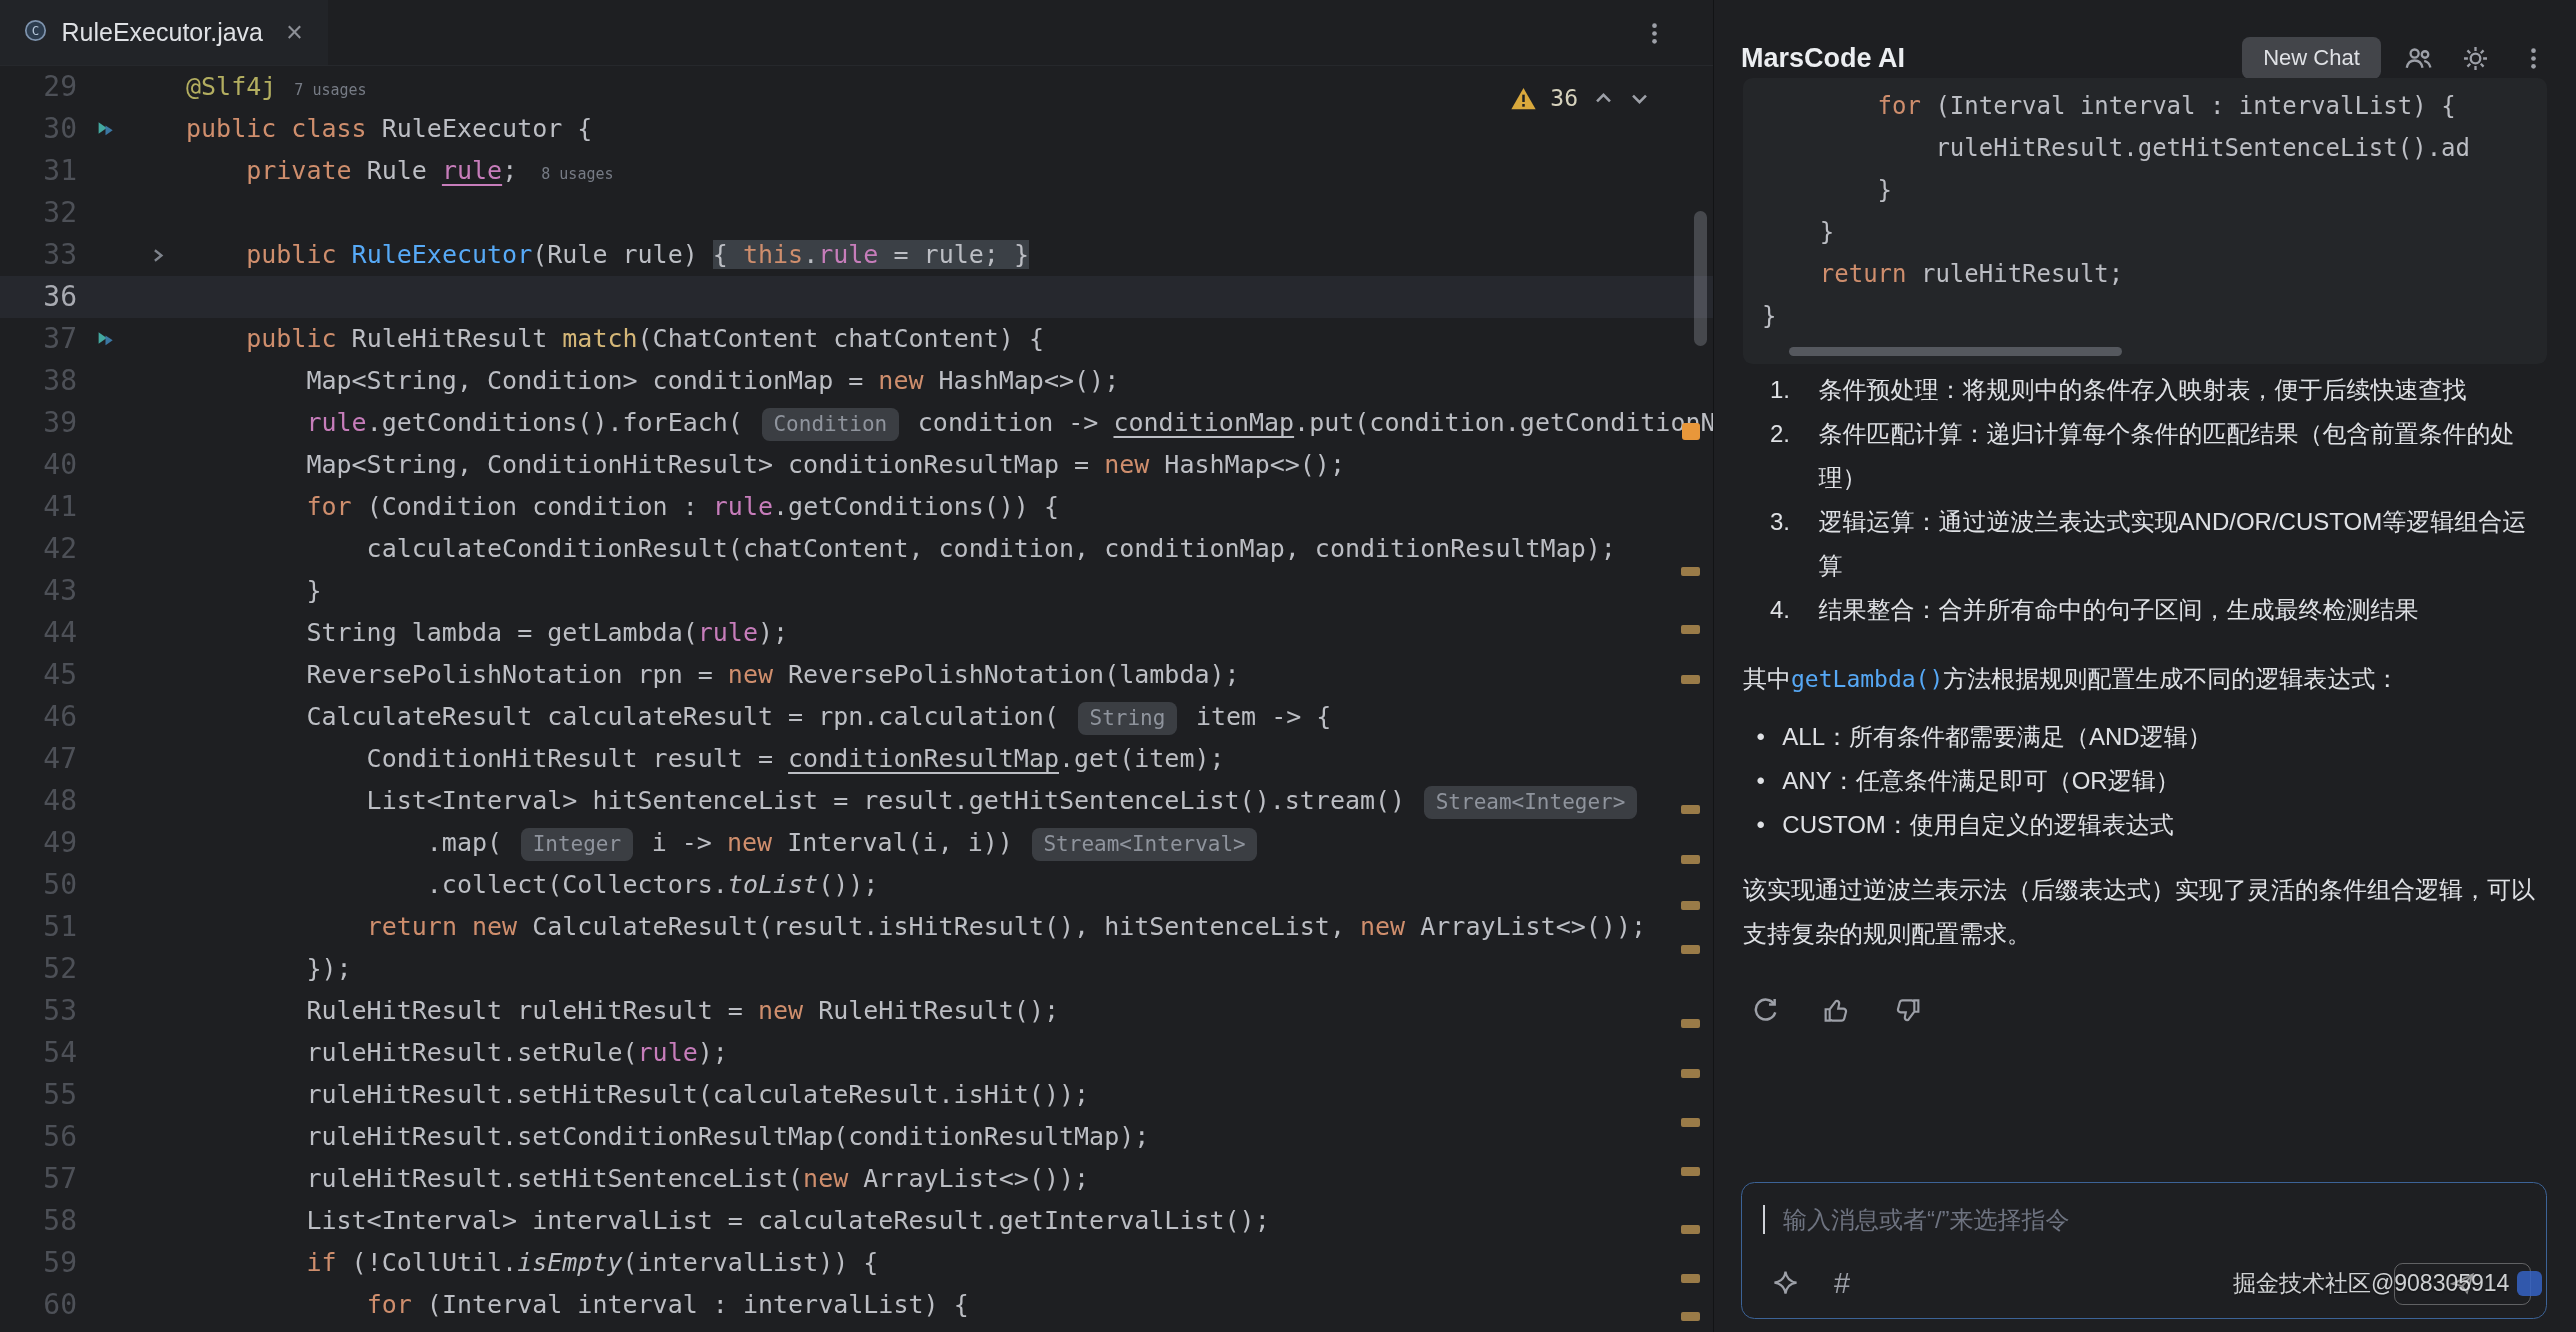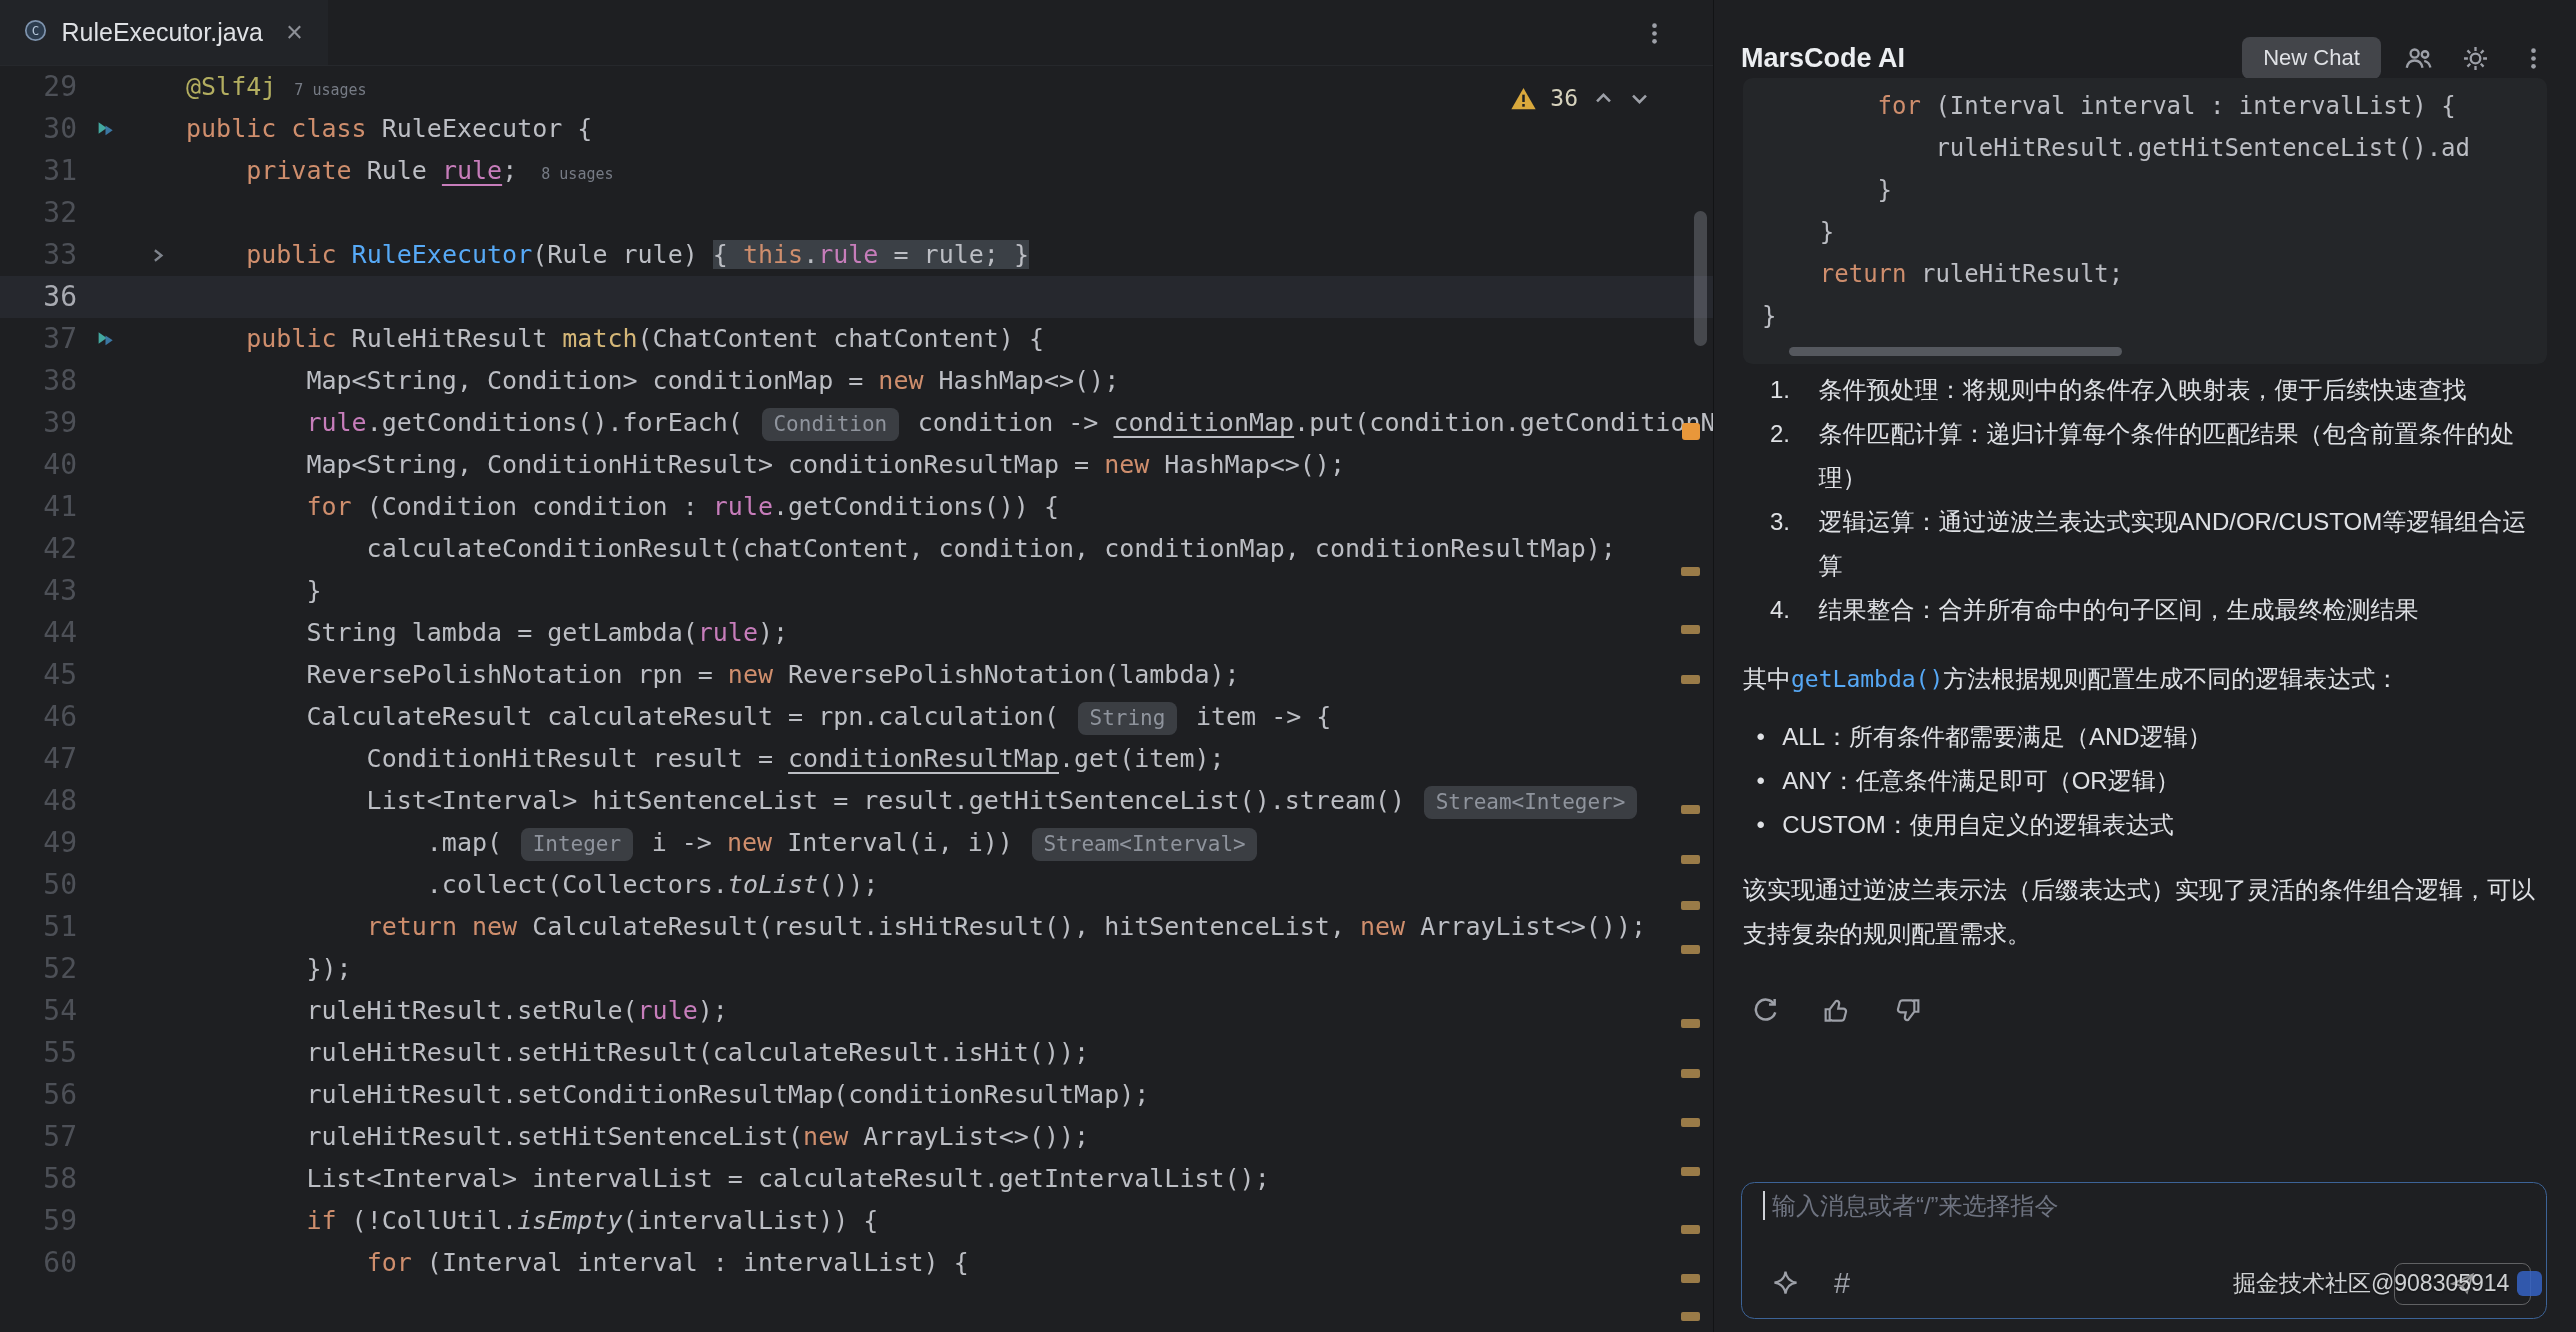--- a/index.html
+++ b/index.html
@@ -69,21 +69,21 @@
   .lambda-line { margin-top:25px; }
   .inline-code { font-family:"DejaVu Sans Mono", monospace; color:#56a8f5; font-size:23px; }
   .bullets { margin:13.5px 0 0 13.5px; }
   .bullet { display:flex; gap:17.4px; }
   .bullet-mark { flex:none; }
   .conclusion { margin-top:21px; }
   .msg-actions { display:flex; gap:27px; margin-top:33px; }
   .action-btn { width:44px; height:44px; border-radius:7.7px; display:flex; align-items:center; justify-content:center; cursor:pointer; color:#9da0a8; }
 
   .chat-input { position:absolute; left:27px; right:29px; bottom:13.5px; height:137px; border:1.9px solid #3c6397; border-radius:13.5px; background:#1e1f22; }
-  .input-line { display:flex; align-items:center; padding:8px 21px 0 21px; gap:5px;justify-content:center; }
+  .input-line { display:flex; align-items:center; padding:22px 21px 0 21px; gap:16px;justify-content:center; }
   .text-cursor { width:1.9px; height:29px; background:#cfd2d8; }
   .input-field { flex:1; background:transparent; border:none; outline:none; color:#dfe1e5; font-size:24px; font-family:"Liberation Sans",sans-serif; }
   .input-field::placeholder { color:#6e7380; }
   .input-tools { position:absolute; left:23px; right:15.4px; bottom:11.6px; height:44px; display:flex; align-items:center; gap:29px; }
   .hash-label { color:#9da0a8; font-size:29px; line-height:1; }
   .send-btn { margin-left:auto; width:137px; height:42px; border:1.9px solid rgba(255,255,255,.30); border-radius:8.7px; display:flex; align-items:center; justify-content:center; background:transparent; cursor:pointer; }
   .watermark { position:absolute; right:3.9px; bottom:19px; color:rgba(240,242,245,.85); font-size:23px; white-space:nowrap; display:flex; align-items:center; gap:7.7px; text-shadow:0 1px 1.9px rgba(0,0,0,.5); }
   .wm-badge { width:25px; height:25px; border-radius:5.8px; background:#3563c4; opacity:.85; }
 </style>
 </head>
@@ -137,20 +137,21 @@
           <div class="code-row"><span class="lnum">43</span><span class="gicon"></span><span class="gfold"></span><span class="code-text"><span class="tok-p">        }</span></span></div>
           <div class="code-row"><span class="lnum">44</span><span class="gicon"></span><span class="gfold"></span><span class="code-text"><span class="tok-p">        String lambda = getLambda(</span><span class="tok-f">rule</span><span class="tok-p">);</span></span></div>
           <div class="code-row"><span class="lnum">45</span><span class="gicon"></span><span class="gfold"></span><span class="code-text"><span class="tok-p">        ReversePolishNotation rpn = </span><span class="tok-k">new</span><span class="tok-p"> ReversePolishNotation(lambda);</span></span></div>
           <div class="code-row"><span class="lnum">46</span><span class="gicon"></span><span class="gfold"></span><span class="code-text"><span class="tok-p">        CalculateResult calculateResult = rpn.calculation( </span><span class="inlay">String</span><span class="tok-p"> item -&gt; {</span></span></div>
           <div class="code-row"><span class="lnum">47</span><span class="gicon"></span><span class="gfold"></span><span class="code-text"><span class="tok-p">            ConditionHitResult result = </span><span class="tok-u">conditionResultMap</span><span class="tok-p">.get(item);</span></span></div>
           <div class="code-row"><span class="lnum">48</span><span class="gicon"></span><span class="gfold"></span><span class="code-text"><span class="tok-p">            List&lt;Interval&gt; hitSentenceList = result.getHitSentenceList().stream() </span><span class="inlay">Stream&lt;Integer&gt;</span></span></div>
           <div class="code-row"><span class="lnum">49</span><span class="gicon"></span><span class="gfold"></span><span class="code-text"><span class="tok-p">                .map( </span><span class="inlay">Integer</span><span class="tok-p"> i -&gt; </span><span class="tok-k">new</span><span class="tok-p"> Interval(i, i)) </span><span class="inlay">Stream&lt;Interval&gt;</span></span></div>
           <div class="code-row"><span class="lnum">50</span><span class="gicon"></span><span class="gfold"></span><span class="code-text"><span class="tok-p">                .collect(Collectors.</span><span class="tok-it">toList</span><span class="tok-p">());</span></span></div>
           <div class="code-row"><span class="lnum">51</span><span class="gicon"></span><span class="gfold"></span><span class="code-text"><span class="tok-p">            </span><span class="tok-k">return </span><span class="tok-k">new</span><span class="tok-p"> CalculateResult(result.isHitResult(), hitSentenceList, </span><span class="tok-k">new</span><span class="tok-p"> ArrayList&lt;&gt;());</span></span></div>
           <div class="code-row"><span class="lnum">52</span><span class="gicon"></span><span class="gfold"></span><span class="code-text"><span class="tok-p">        });</span></span></div>
+          <div class="code-row"><span class="lnum">53</span><span class="gicon"></span><span class="gfold"></span><span class="code-text"><span class="tok-p">        RuleHitResult ruleHitResult = </span><span class="tok-k">new</span><span class="tok-p"> RuleHitResult();</span></span></div>
           <div class="code-row"><span class="lnum">54</span><span class="gicon"></span><span class="gfold"></span><span class="code-text"><span class="tok-p">        ruleHitResult.setRule(</span><span class="tok-f">rule</span><span class="tok-p">);</span></span></div>
           <div class="code-row"><span class="lnum">55</span><span class="gicon"></span><span class="gfold"></span><span class="code-text"><span class="tok-p">        ruleHitResult.setHitResult(calculateResult.isHit());</span></span></div>
           <div class="code-row"><span class="lnum">56</span><span class="gicon"></span><span class="gfold"></span><span class="code-text"><span class="tok-p">        ruleHitResult.setConditionResultMap(conditionResultMap);</span></span></div>
           <div class="code-row"><span class="lnum">57</span><span class="gicon"></span><span class="gfold"></span><span class="code-text"><span class="tok-p">        ruleHitResult.setHitSentenceList(</span><span class="tok-k">new</span><span class="tok-p"> ArrayList&lt;&gt;());</span></span></div>
           <div class="code-row"><span class="lnum">58</span><span class="gicon"></span><span class="gfold"></span><span class="code-text"><span class="tok-p">        List&lt;Interval&gt; intervalList = calculateResult.getIntervalList();</span></span></div>
           <div class="code-row"><span class="lnum">59</span><span class="gicon"></span><span class="gfold"></span><span class="code-text"><span class="tok-p">        </span><span class="tok-k">if</span><span class="tok-p"> (!CollUtil.</span><span class="tok-it">isEmpty</span><span class="tok-p">(intervalList)) {</span></span></div>
           <div class="code-row"><span class="lnum">60</span><span class="gicon"></span><span class="gfold"></span><span class="code-text"><span class="tok-p">            </span><span class="tok-k">for</span><span class="tok-p"> (Interval interval : intervalList) {</span></span></div>
         </div>
 
       <div class="warn-badge">

